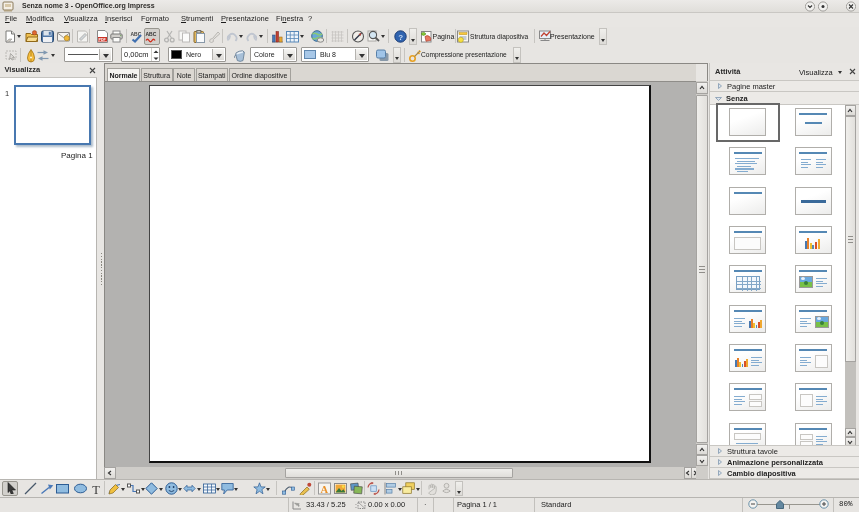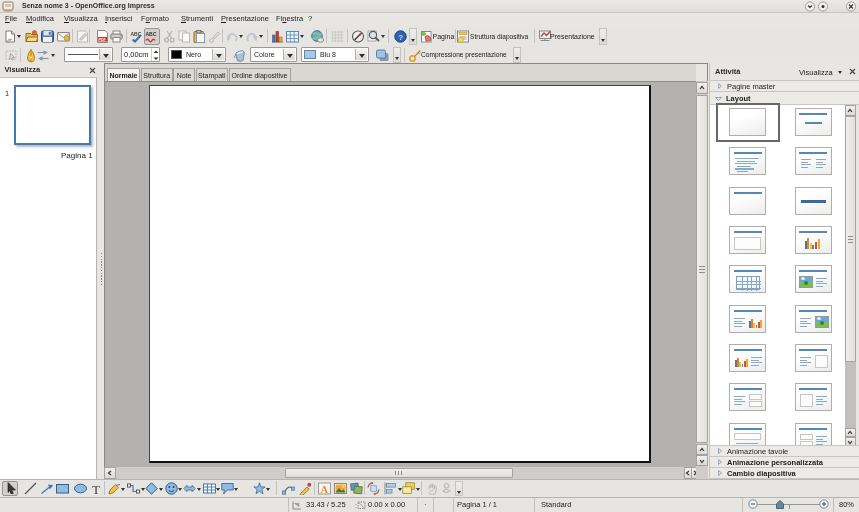--- a/index.html
+++ b/index.html
@@ -339,21 +339,21 @@
     </svg>
 <div class="abs" style="left:710px;top:80px;width:149px;height:12px;background:#eceae7;border-top:1px solid #c9c7c3;border-bottom:1px solid #c9c7c3;"></div>
 <svg class="abs" style="left:717px;top:82.5px;" width="6" height="7" viewBox="0 0 6 7">
       <path d="M1.5 0.5 L4.5 3 L1.5 5.5 z" fill="#dce4ec" stroke="#8098b0" stroke-width="0.8"></path>
     </svg>
 <div class="abs" style="left:727px;top:82px;font-size:7.5px;color:#222;">Pagine master</div>
 <div class="abs" style="left:710px;top:92px;width:149px;height:13px;background:#eceae7;border-bottom:1px solid #c9c7c3;"></div>
 <svg class="abs" style="left:715px;top:95.5px;" width="7" height="7" viewBox="0 0 7 7">
       <path d="M0.5 1.5 L3.5 4.5 L6.5 1.5 z" fill="#dce4ec" stroke="#8098b0" stroke-width="0.8"></path>
     </svg>
-<div class="abs" style="left:726px;top:94px;font-size:7.5px;font-weight:bold;color:#222;">Layout</div>
+<div class="abs" style="left:726px;top:94px;font-size:7.5px;font-weight:bold;color:#222;">Senza</div>
 <div class="abs" style="left:710px;top:105px;width:135px;height:340px;background:#fff;"></div>
 <div class="abs" style="left:716px;top:103px;width:64px;height:39px;border:2px solid #686868;background:#fff;"></div>
 <div class="lthumb" style="left:729px;top:108px;"></div>
 <div class="lthumb" style="left:794.5px;top:108px;">
       <div class="abs" style="left:3.5px;top:3.5px;width:28px;height:2.6px;background:#5588b4;"></div>
       <div class="abs" style="left:9px;top:13px;width:17px;height:2.4px;background:#5588b4;"></div>
     </div>
 <div class="lthumb" style="left:729px;top:147px;">
       <div class="abs" style="left:3.5px;top:3.5px;width:28px;height:2.6px;background:#5588b4;"></div>
       <div class="abs" style="left:5px;top:10.0px;width:24px;height:1.2px;background:#84acd0;"></div>
@@ -508,21 +508,21 @@
       <path d="M1 4 L3 1.5 L5 4" stroke="#333" stroke-width="1.2" fill="none"></path>
     </svg>
 <div class="abs" style="left:845px;top:437px;width:11px;height:9px;background:linear-gradient(#f2f1ef,#dcdad6);border:1px solid #a5a3a0;"></div>
 <svg class="abs" style="left:847px;top:439px;" width="6" height="6" viewBox="0 0 6 6">
       <path d="M1 2 L3 4.5 L5 2" stroke="#333" stroke-width="1.2" fill="none"></path>
     </svg>
 <div class="abs" style="left:710px;top:445px;width:149px;height:11px;background:#eceae7;border-top:1px solid #c9c7c3;"></div>
 <svg class="abs" style="left:717px;top:447.5px;" width="6" height="7" viewBox="0 0 6 7">
       <path d="M1.5 0.5 L4.5 3 L1.5 5.5 z" fill="#dce4ec" stroke="#8098b0" stroke-width="0.8"></path>
     </svg>
-<div class="abs" style="left:727px;top:447px;font-size:7.5px;color:#222;">Animazione tavole</div>
+<div class="abs" style="left:727px;top:447px;font-size:7.5px;color:#222;">Struttura tavole</div>
 <div class="abs" style="left:710px;top:456px;width:149px;height:11px;background:#eceae7;border-top:1px solid #c9c7c3;"></div>
 <svg class="abs" style="left:717px;top:458.5px;" width="6" height="7" viewBox="0 0 6 7">
       <path d="M1.5 0.5 L4.5 3 L1.5 5.5 z" fill="#dce4ec" stroke="#8098b0" stroke-width="0.8"></path>
     </svg>
 <div class="abs" style="left:727px;top:458px;font-size:7.5px;color:#222;font-weight:bold;">Animazione personalizzata</div>
 <div class="abs" style="left:710px;top:467px;width:149px;height:11px;background:#eceae7;border-top:1px solid #c9c7c3;"></div>
 <svg class="abs" style="left:717px;top:469.5px;" width="6" height="7" viewBox="0 0 6 7">
       <path d="M1.5 0.5 L4.5 3 L1.5 5.5 z" fill="#dce4ec" stroke="#8098b0" stroke-width="0.8"></path>
     </svg>
 <div class="abs" style="left:727px;top:469px;font-size:7.5px;color:#222;font-weight:bold;">Cambio diapositiva</div>
@@ -670,13 +670,13 @@
 <div class="abs" style="left:757px;top:503.5px;width:63px;height:1.5px;background:#98968f;"></div>
 <div class="abs" style="left:789px;top:505px;width:1px;height:4px;background:#98968f;"></div>
 <svg class="abs" style="left:776px;top:500px;" width="8" height="9" viewBox="0 0 8 9">
       <path d="M4 0.5 L7.5 3.8 L7.5 8.5 L0.5 8.5 L0.5 3.8 z" fill="#6488a0" stroke="#46687e"></path>
     </svg>
 <svg class="abs" style="left:819px;top:499px;" width="10" height="10" viewBox="0 0 10 10">
       <circle cx="5" cy="5" r="4.2" fill="#f4f3f1" stroke="#6890a8"></circle>
       <path d="M3 5 h4 M5 3 v4" stroke="#444" stroke-width="1"></path>
     </svg>
 <div class="abs" style="left:833px;top:498px;width:1px;height:14px;background:#c2c0bc;"></div>
-<div class="abs" style="left:839px;top:500px;font-size:7.5px;color:#222;">80%</div>
+<div class="abs" style="left:839px;top:500px;font-size:7.5px;color:#222;font-family:Liberation Mono, monospace;">80%</div>
 </div>
 </body></html>

